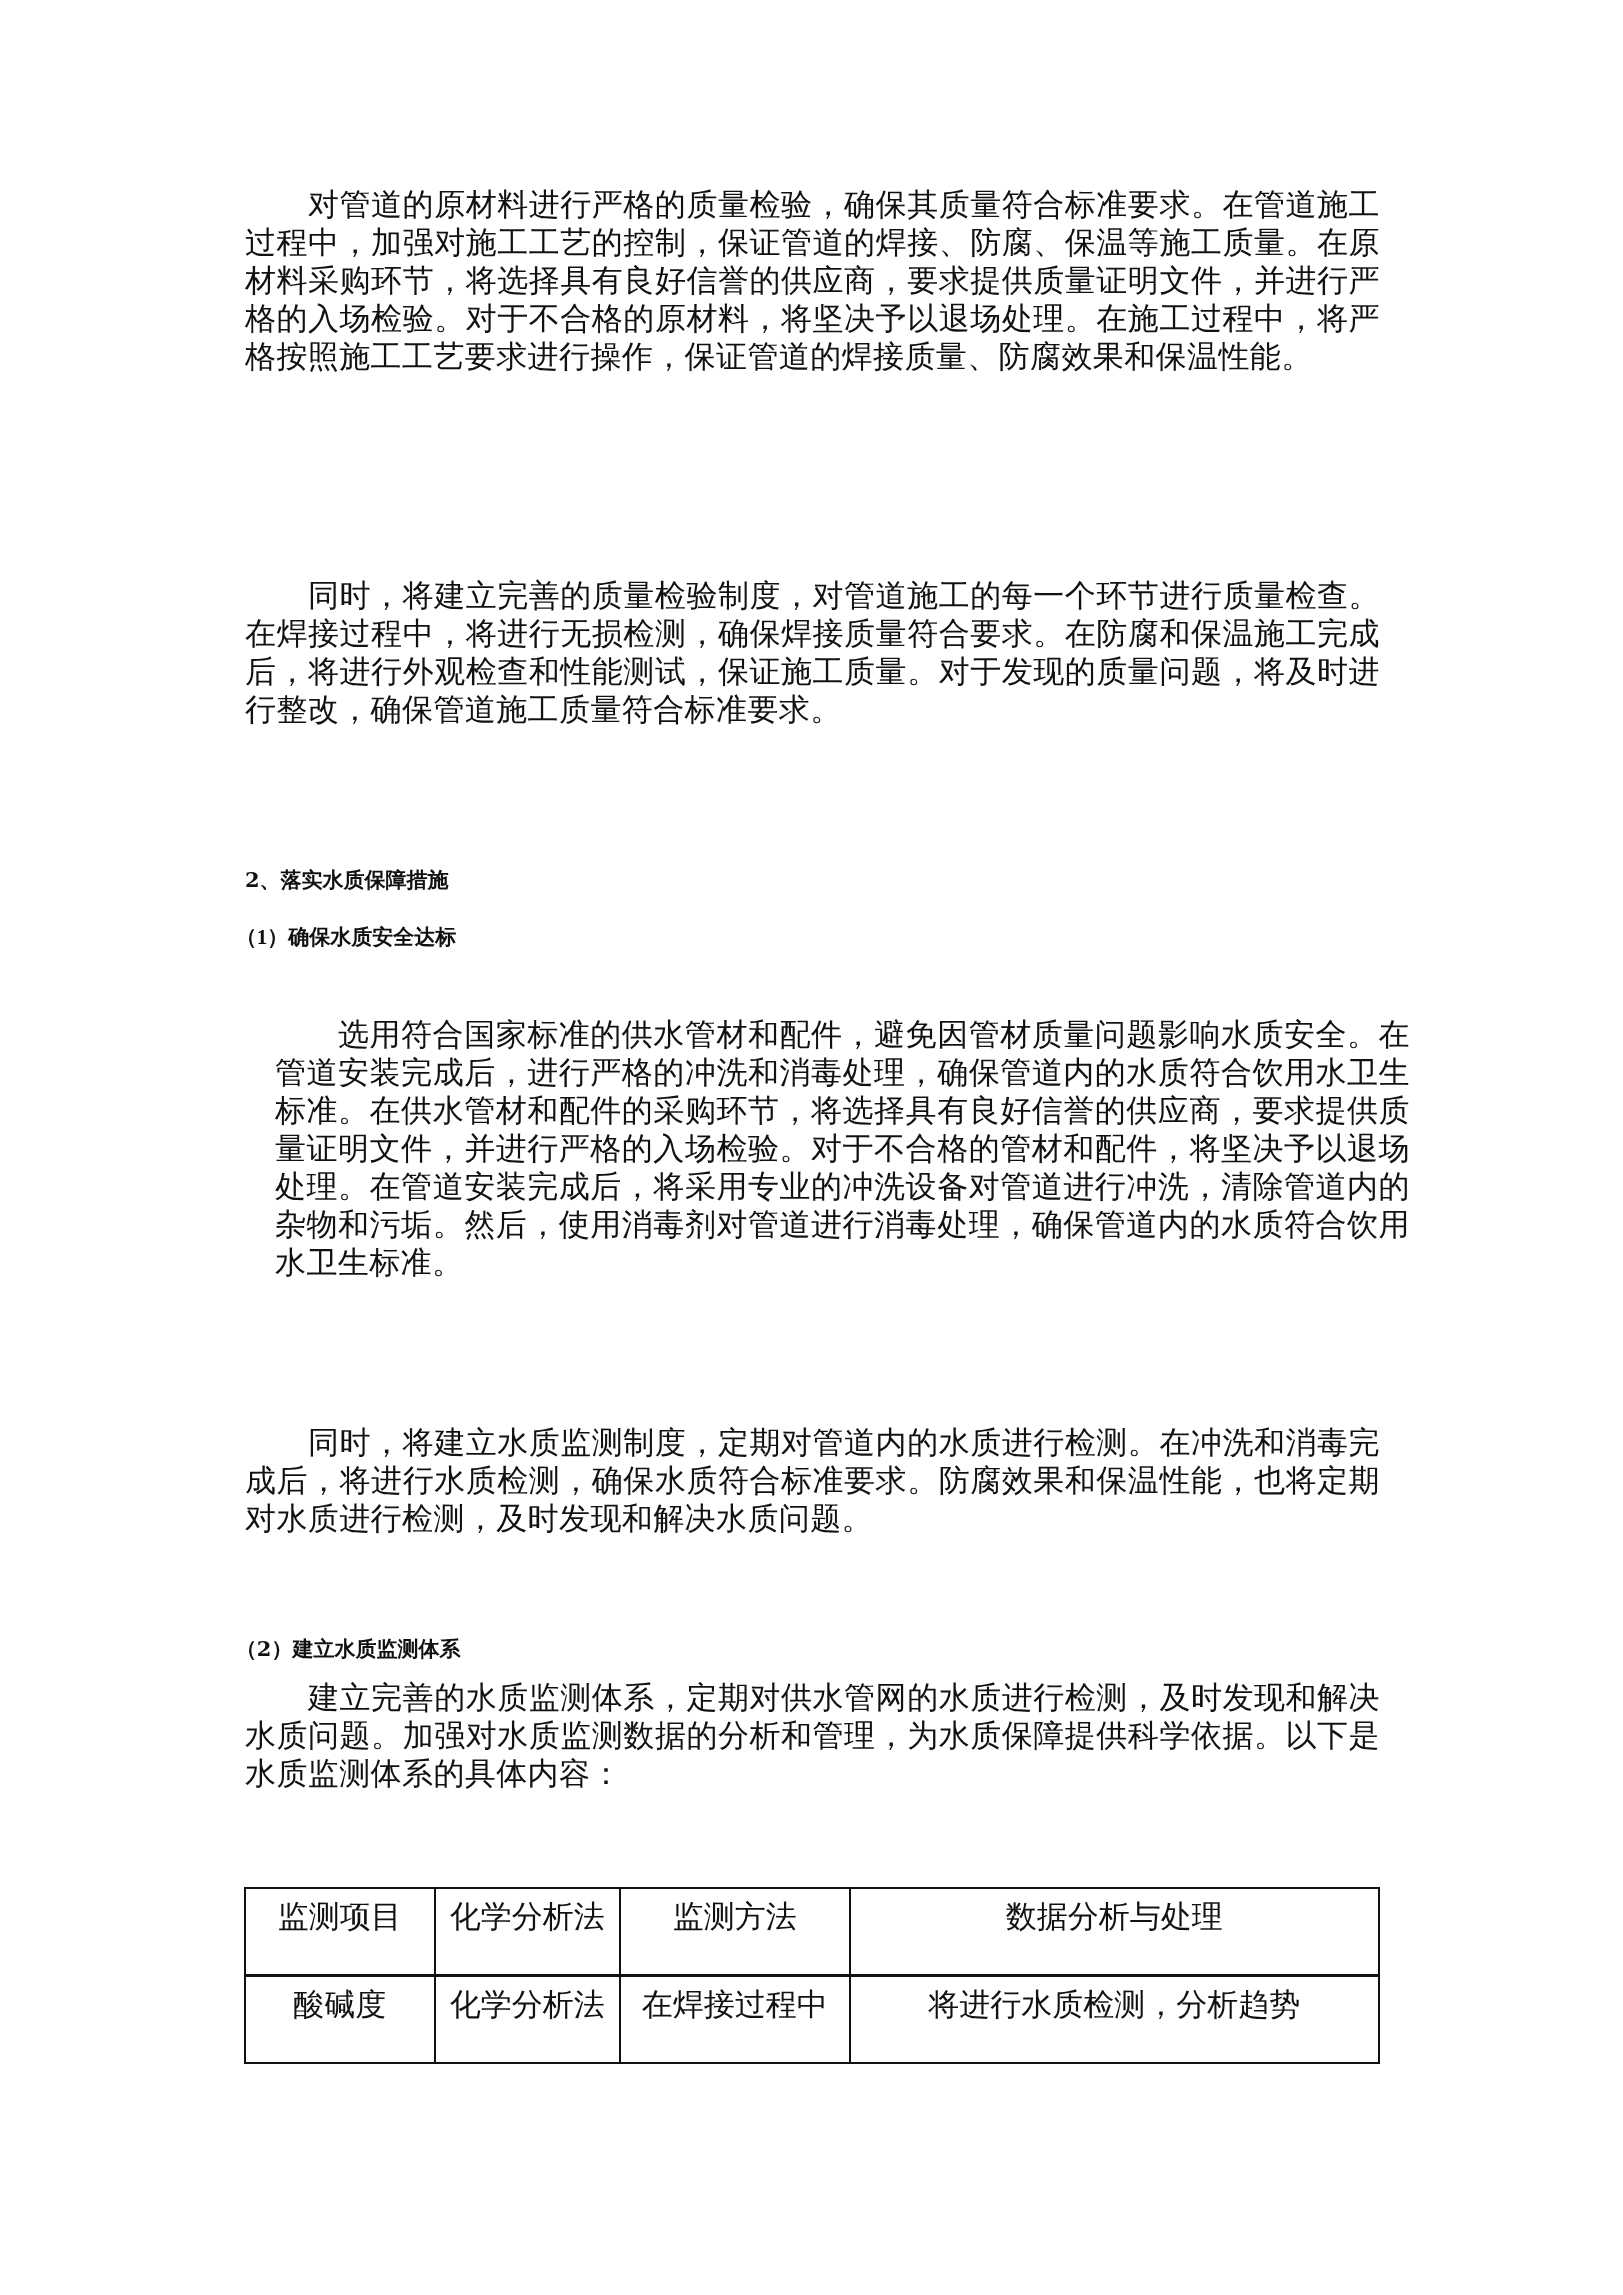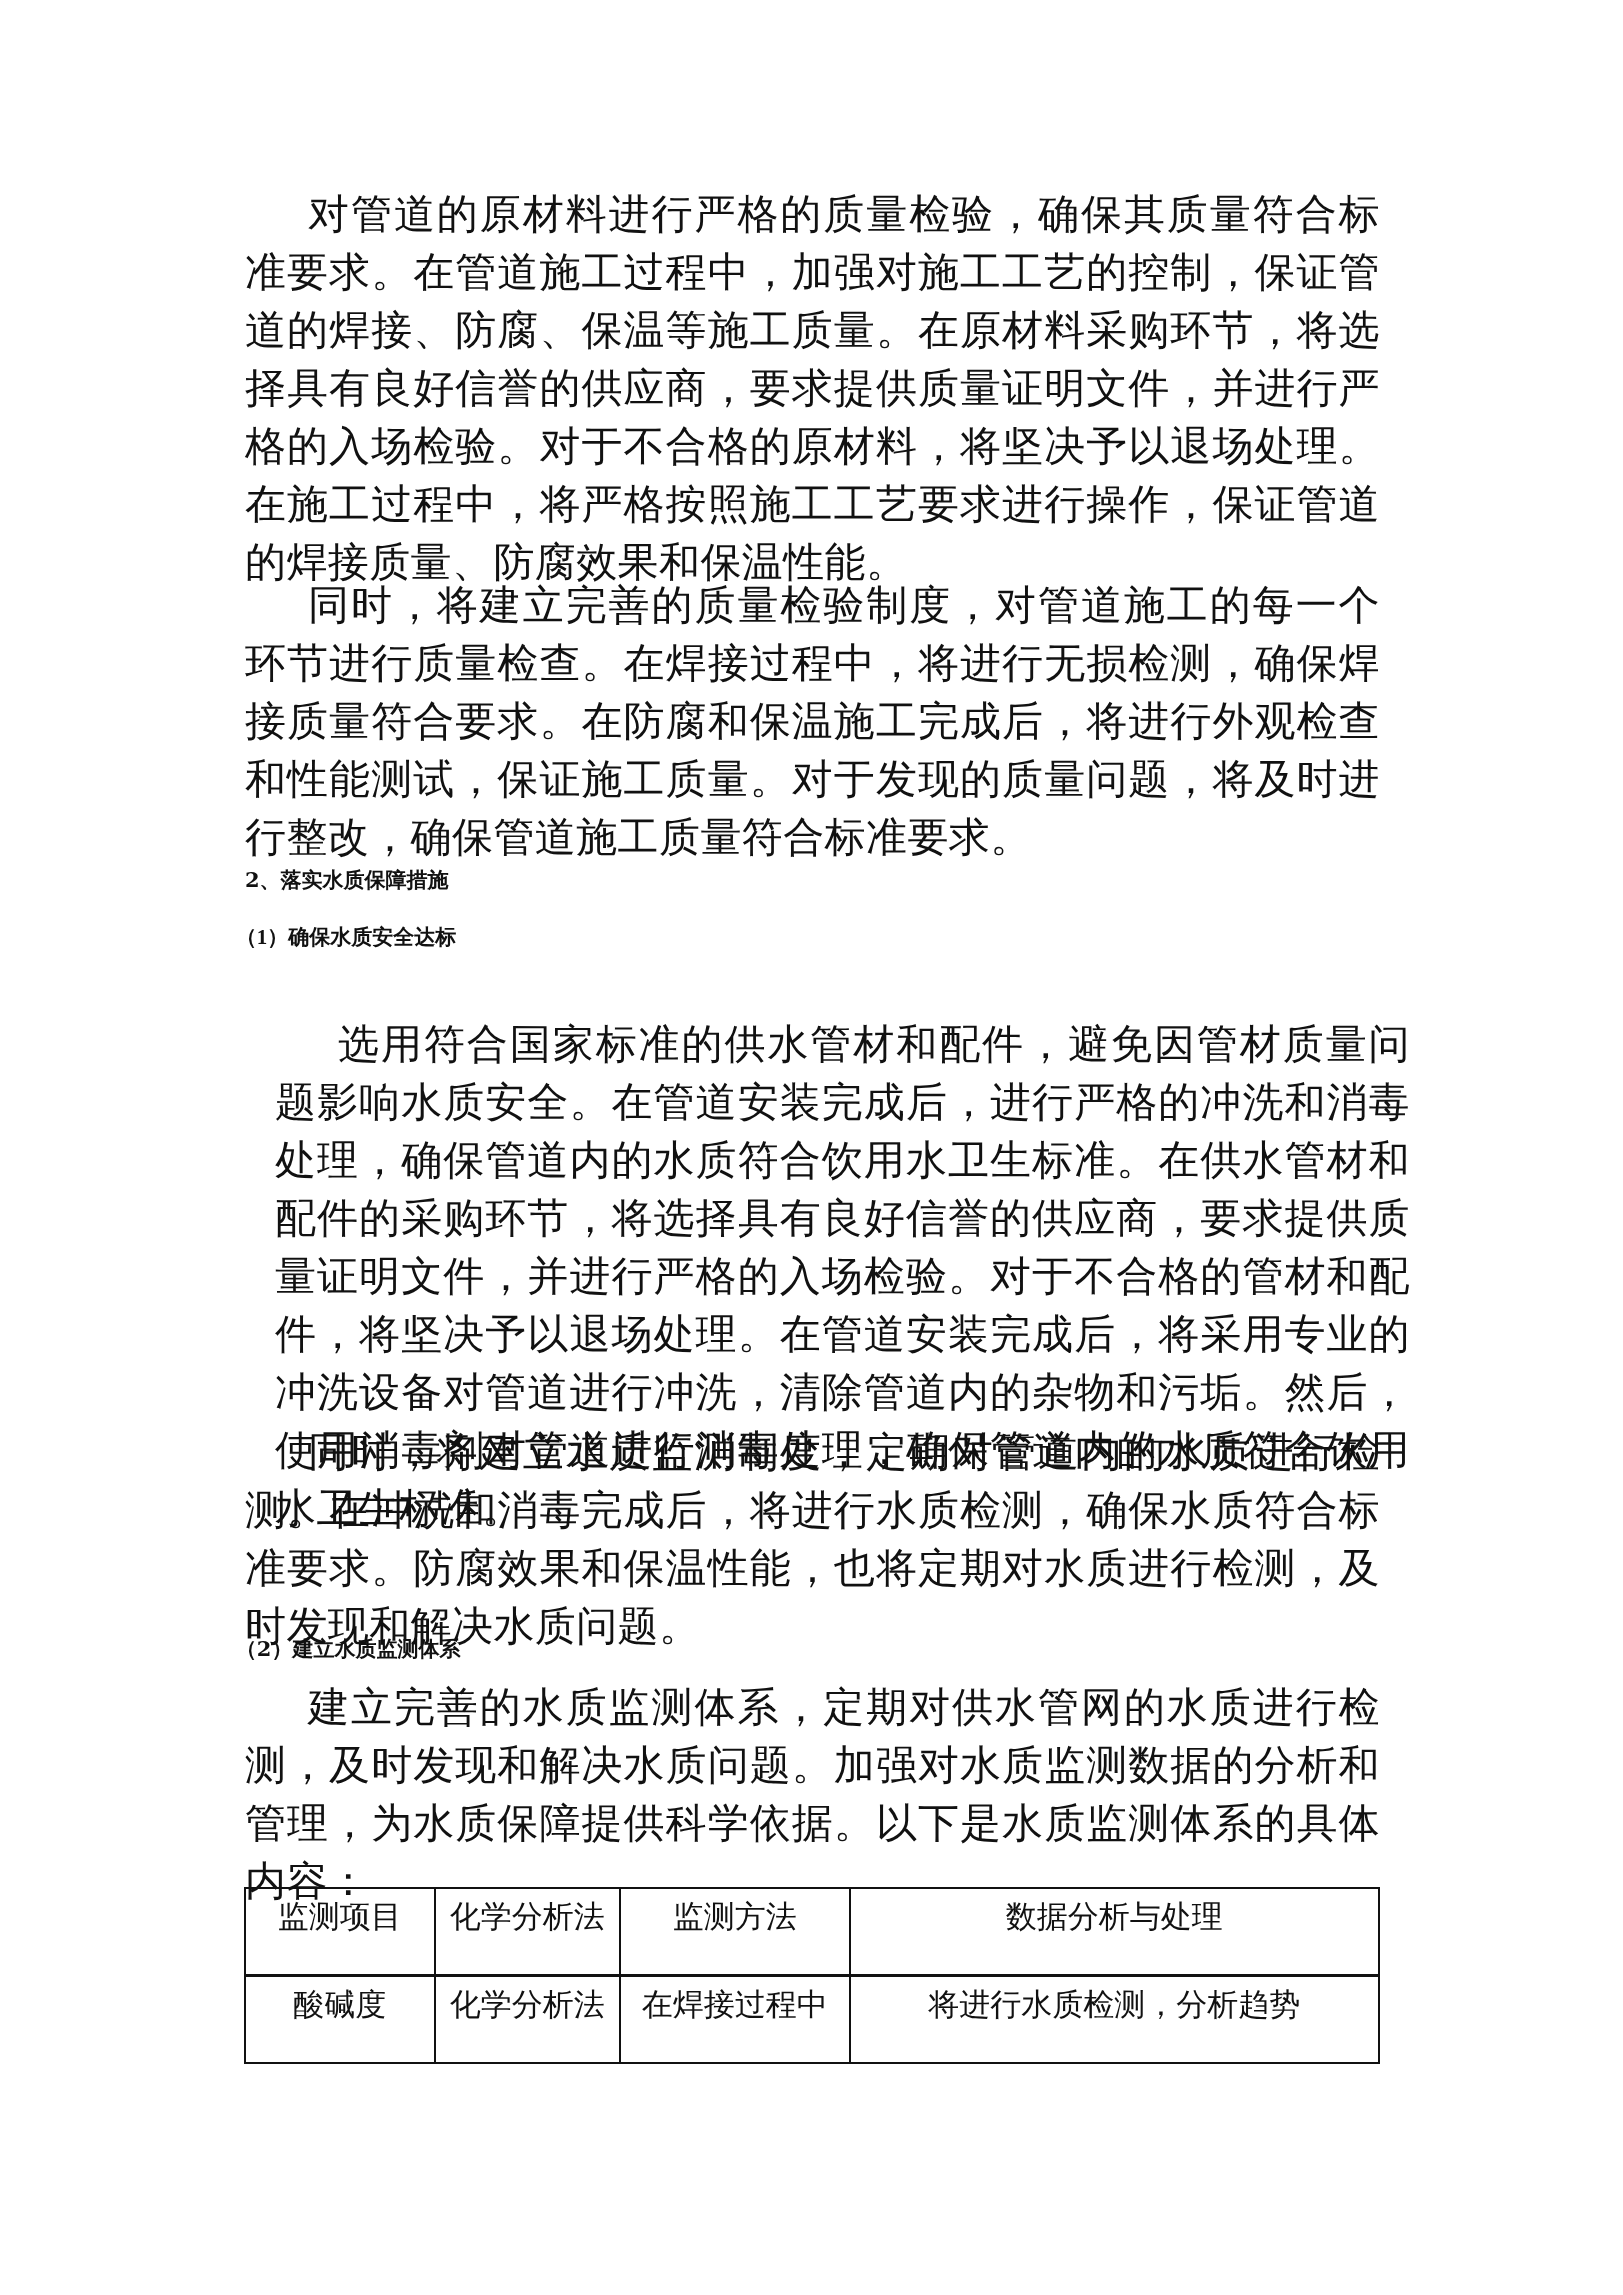--- a/index.html
+++ b/index.html
@@ -18,22 +18,22 @@
     .page {
       position: absolute;
       left: 245px;
       top: 0;
       width: 1135px;
     }
     .para {
       position: absolute;
       left: 0;
       width: 1135px;
-      font-size: 41px;
-      line-height: 58px;
+      font-size: 31px;
+      line-height: 38px;
       text-align: justify;
       text-align-last: left;
       text-indent: 63px;
       margin: 0;
       letter-spacing: 0.4px;
     }
     .heading {
       position: absolute;
       left: 0;
       width: 1135px;

